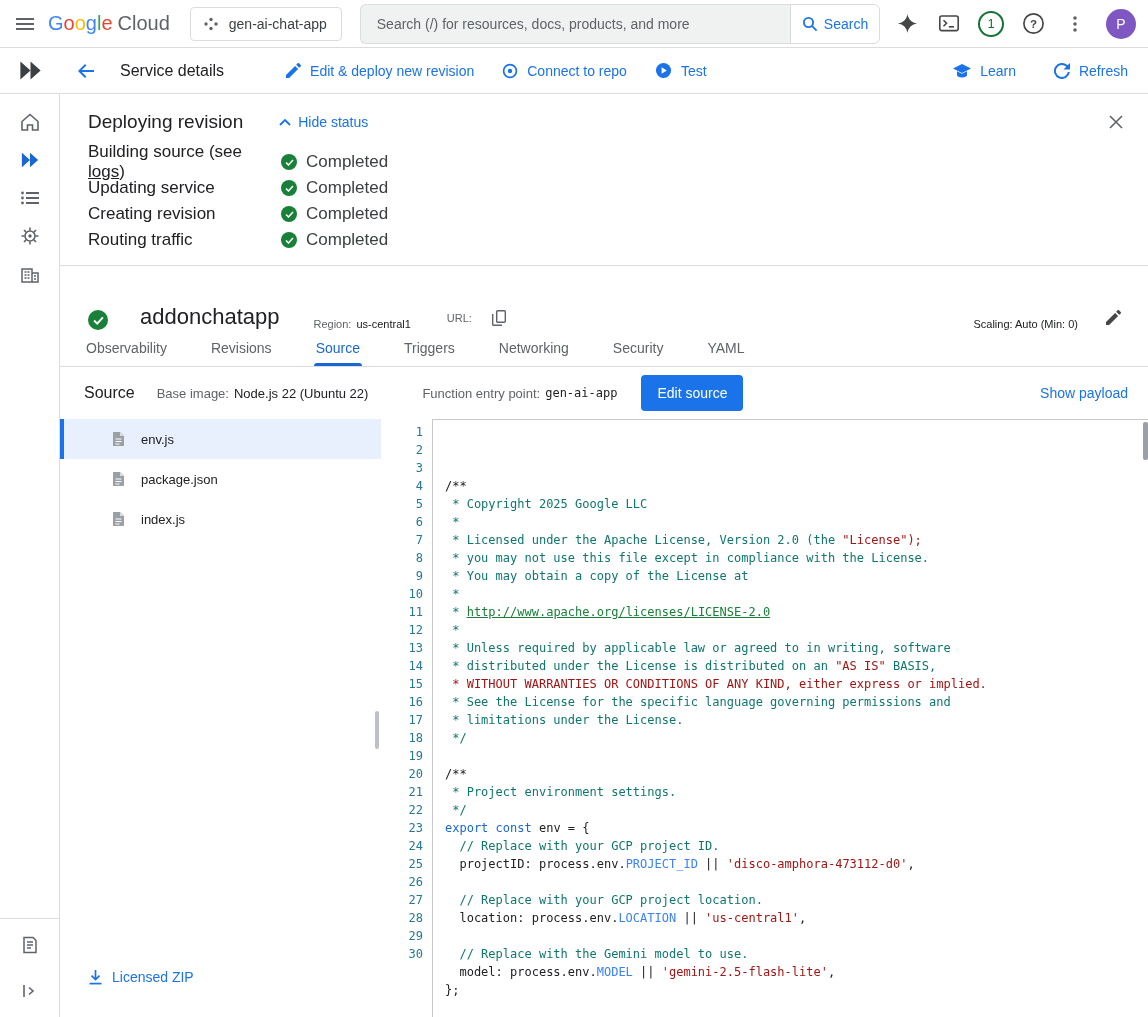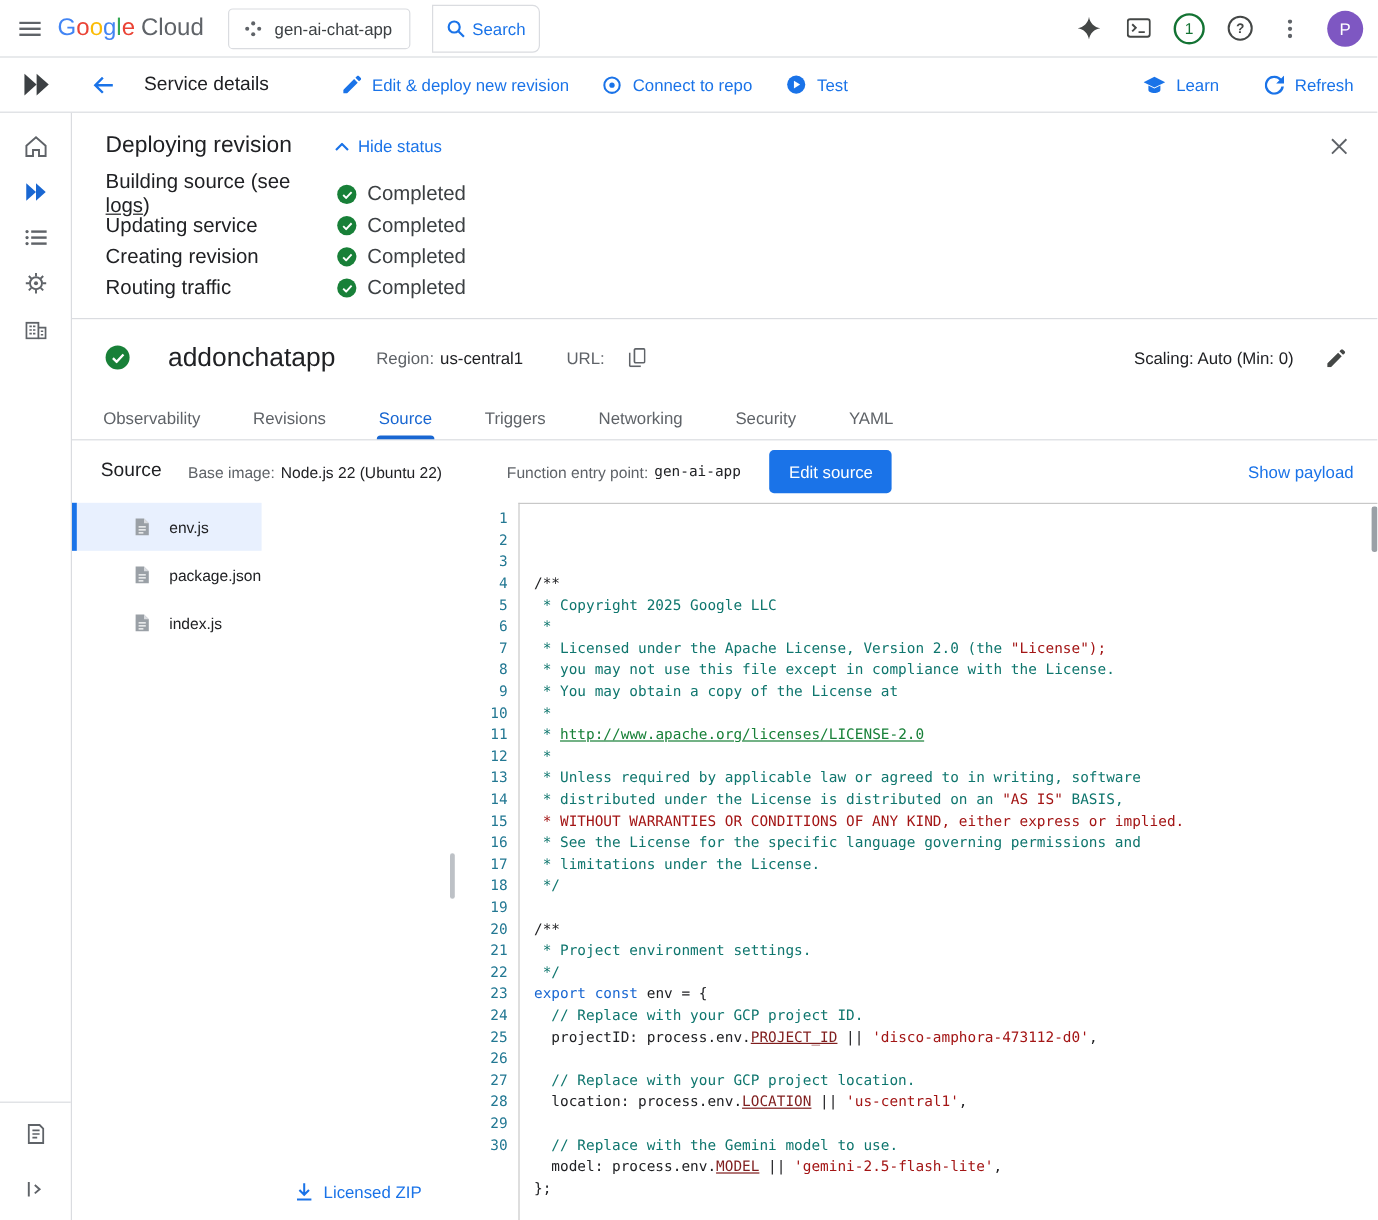--- a/index.html
+++ b/index.html
@@ -48,24 +48,24 @@
   .hide-status{display:flex;align-items:center;gap:7px;color:#1a73e8;font-weight:500;margin-left:36px;}
   .close-x{position:absolute;top:16px;right:20px;width:24px;height:24px;display:flex;align-items:center;justify-content:center;}
   .steps{margin-top:13px;}
   .step{display:flex;align-items:center;height:26px;font-size:17px;}
   .step-label{width:193px;}
   .step-link{text-decoration:underline;}
   .step-status{display:flex;align-items:center;gap:9px;color:#3c4043;}
   .check{width:16px;height:16px;border-radius:50%;background:#188038;display:flex;align-items:center;justify-content:center;flex:none;}
 
   
-  .service-row{display:flex;align-items:center;height:64px;min-height:64px;padding:0 22px 0 28px;}
+  .service-row{display:flex;align-items:flex-end;height:64px;min-height:64px;padding:0 22px 0 28px;}
   .service-check{width:20px;height:20px;border-radius:50%;background:#188038;display:flex;align-items:center;justify-content:center;flex:none;}
   .service-name{font-size:22px;font-weight:400;margin-left:32px;white-space:nowrap;}
-  .meta{font-size:14px;display:flex;align-items:center;gap:5px;white-space:nowrap;}
+  .meta{font-size:11px;display:flex;align-items:center;gap:5px;white-space:nowrap;}
   .meta .lbl{color:#5f6368;}
   .meta-region{margin-left:34px;}
   .meta-url{margin-left:36px;}
   .url-value{color:#5f6368;}
   .copy-btn{margin-left:10px;width:24px;height:24px;display:flex;align-items:center;justify-content:center;}
   .meta-scaling{margin-left:auto;}
   .scaling-edit{margin-left:22px;width:26px;height:26px;display:flex;align-items:center;justify-content:center;}
 
   
   .tabs{display:flex;padding:0 24px;border-bottom:1px solid #dadce0;height:37px;min-height:37px;}
@@ -78,37 +78,37 @@
   .source-heading{font-size:16px;font-weight:500;}
   .sb-meta{font-size:13px;margin-left:22px;display:flex;align-items:center;gap:5px;white-space:nowrap;}
   .sb-meta .lbl{color:#5f6368;}
   .mono{font-family:"DejaVu Sans Mono","Liberation Mono",monospace;font-size:12px;}
   .sb-entry{margin-left:54px;}
   .edit-source{margin-left:24px;height:36px;padding:0 16px;background:#1a73e8;color:#fff;border-radius:4px;font-weight:500;}
   .show-payload{margin-left:auto;color:#1a73e8;font-weight:500;}
 
   
   .content-row{flex:1;display:flex;min-height:0;}
-  .file-panel{width:321px;flex:none;display:flex;flex-direction:row;position:relative;padding-bottom:16px;}
+  .file-panel{width:321px;flex:none;display:flex;flex-direction:column;position:relative;padding-bottom:32px;}
   .file-item{height:40px;display:flex;align-items:center;gap:16px;padding-left:52px;font-size:13px;position:relative;}
   .file-item.selected{background:#e8f0fe;}
   .file-item.selected::before{content:"";position:absolute;left:0;top:0;bottom:0;width:4px;background:#1a73e8;}
   .fp-scroll{position:absolute;right:2px;top:292px;width:4px;height:38px;border-radius:2px;background:#bdc1c6;}
   .download{margin-top:auto;margin-left:28px;display:flex;align-items:center;gap:9px;color:#1a73e8;font-weight:500;}
 
   .editor{flex:1;display:flex;min-width:0;font-family:"DejaVu Sans Mono","Liberation Mono",monospace;font-size:12px;line-height:18px;position:relative;}
   .gutter{width:51px;flex:none;text-align:right;padding:4px 9px 0 0;color:#237893;}
   .gut-line{height:18px;}
   .code-area{flex:1;border-left:1px solid #c8c8c8;border-top:1px solid #c8c8c8;padding:3px 0 0 12px;white-space:pre;overflow:hidden;position:relative;}
   .code-line{height:18px;}
   .tk-d{color:#202124;}
   .tk-c{color:#0f766e;}
   .tk-s{color:#a31515;}
   .tk-k{color:#1967d2;}
-  .tk-v{color:#7f1d1d;text-decoration:underline;}
+  .tk-v{color:#3b82f6;}
   .tk-u{color:#188038;text-decoration:underline;}
   .ed-scroll{position:absolute;right:0;top:2px;width:5px;height:38px;background:#9aa0a6;border-radius:2px;}
 </style>
 </head>
 <body>
 
 <div class="app" data-interactable="false">
 
   <header class="topbar" data-interactable="false">
     <button class="icon-btn" data-interactable="true">
@@ -127,20 +127,23 @@
         <svg width="16" height="14" viewBox="0 0 16 14">
             <circle cx="3" cy="7" r="1.7" fill="#5f6368"></circle>
             <circle cx="8" cy="2.5" r="1.7" fill="#5f6368"></circle>
             <circle cx="13" cy="7" r="1.7" fill="#5f6368"></circle>
             <circle cx="8" cy="11.5" r="1.7" fill="#5f6368"></circle>
           </svg>
       </span>
       <span data-interactable="false">gen-ai-chat-app</span>
     </button>
     <div class="search" data-interactable="false">
+      <div class="search-input-wrap" data-interactable="false">
+        <input class="search-input" data-interactable="true" placeholder="Search (/) for resources, docs, products, and more" style="">
+      </div>
       <button class="search-btn" data-interactable="true">
         <span data-interactable="false" style="display:flex;">
           <svg width="16" height="16" viewBox="0 0 16 16">
               <circle cx="6.5" cy="6.5" r="4.6" fill="none" stroke="#1a73e8" stroke-width="1.8"></circle>
               <line x1="10.2" y1="10.2" x2="14.6" y2="14.6" stroke="#1a73e8" stroke-width="1.8"></line>
             </svg>
         </span>
         <span data-interactable="false">Search</span>
       </button>
     </div>

